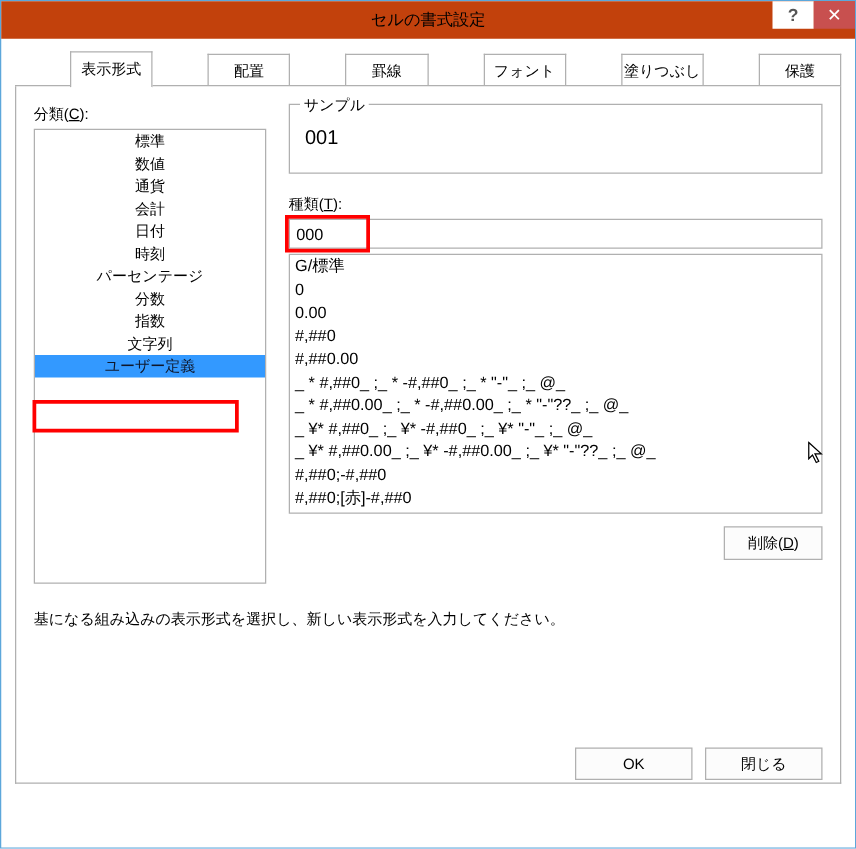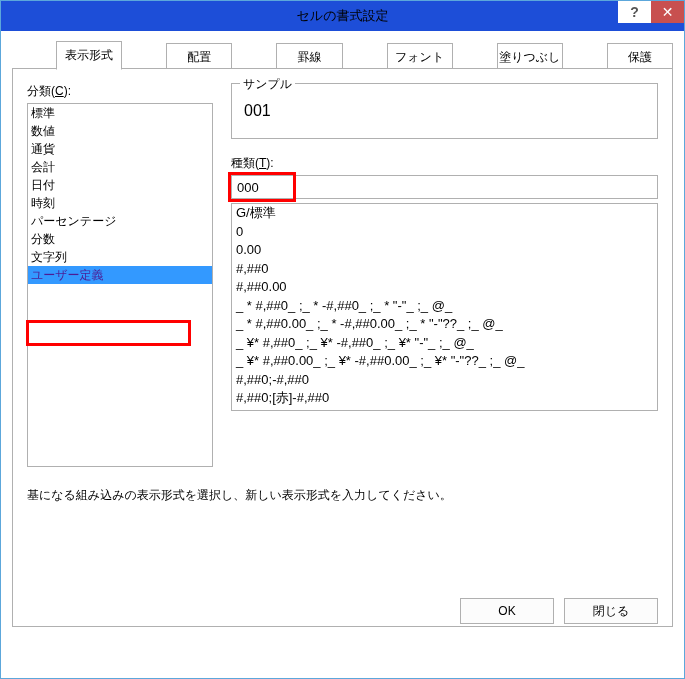--- a/index.html
+++ b/index.html
@@ -12,21 +12,21 @@
   }
   .window {
     width: 685px;
     height: 679px;
     border: 1px solid #5ca7db;
     background: #fff;
     position: relative;
   }
   .titlebar {
     height: 30px;
-    background: #1d4ed8;
+    background: #c2410c;
     display: flex;
     align-items: center;
     position: relative;
   }
   .title-text {
     flex: 1;
     text-align: center;
     font-size: 13px;
   }
   .title-buttons {
@@ -114,21 +114,21 @@
   }
   .category-list .item {
     padding: 0 3px;
     line-height: 18px;
     height: 18px;
     white-space: nowrap;
     overflow: hidden;
   }
   .category-list .item.selected {
     background: #3399ff;
-    color: #4c1d95;
+    color: #0f172a;
   }
   .red-highlight-cat {
     position: absolute;
     border: 3px solid #ff0000;
     pointer-events: none;
     left: -1px;
     width: 165px;
     top: 217px;
     height: 26px;
     z-index: 5;
@@ -261,30 +261,31 @@
       </div>
 
     <div class="tab-body">
 
       <div class="columns">
 
         <div class="left-col">
           <div class="category-label">
             <span>分類(</span><span class="underline-char">C</span><span>):</span>
           </div>
-          <div style="position:relative;">
+          <div style="position:relative;text-align:center;">
             <div class="category-list" id="category-list">
                 <div class="item">標準</div>
                 <div class="item">数値</div>
                 <div class="item">通貨</div>
                 <div class="item">会計</div>
                 <div class="item">日付</div>
                 <div class="item">時刻</div>
                 <div class="item">パーセンテージ</div>
                 <div class="item">分数</div>
+                <div class="item">指数</div>
                 <div class="item">文字列</div>
                 <div class="item selected">ユーザー定義</div>
               </div>
             <div class="red-highlight-cat"></div>
           </div>
         </div>
 
         <div class="right-col">
           <div class="sample-box">
             <div class="sample-legend">サンプル</div>
@@ -306,20 +307,30 @@
               <div class="fitem">#,##0</div>
               <div class="fitem">#,##0.00</div>
               <div class="fitem">_ * #,##0_ ;_ * -#,##0_ ;_ * "-"_ ;_ @_ </div>
               <div class="fitem">_ * #,##0.00_ ;_ * -#,##0.00_ ;_ * "-"??_ ;_ @_ </div>
               <div class="fitem">_ ¥* #,##0_ ;_ ¥* -#,##0_ ;_ ¥* "-"_ ;_ @_ </div>
               <div class="fitem">_ ¥* #,##0.00_ ;_ ¥* -#,##0.00_ ;_ ¥* "-"??_ ;_ @_ </div>
               <div class="fitem">#,##0;-#,##0</div>
               <div class="fitem">#,##0;[赤]-#,##0</div>
             </div>
 
+          <div class="delete-row">
+            <button class="delete-btn">
+              <span>削除(</span><span class="underline-char">D</span><span>)</span>
+            </button>
+            <span class="cursor">
+              <svg width="16" height="20" viewBox="0 0 16 20">
+                <path d="M1 1 L1 14 L4 11 L7 17 L9 16 L6 10 L11 10 Z" fill="#fff" stroke="#000" stroke-width="1"></path>
+              </svg>
+            </span>
+          </div>
         </div>
       </div>
 
       <div class="description">基になる組み込みの表示形式を選択し、新しい表示形式を入力してください。</div>
 
       <div class="bottom-buttons">
         <button class="dlg-btn">OK</button>
         <button class="dlg-btn">閉じる</button>
       </div>
 

